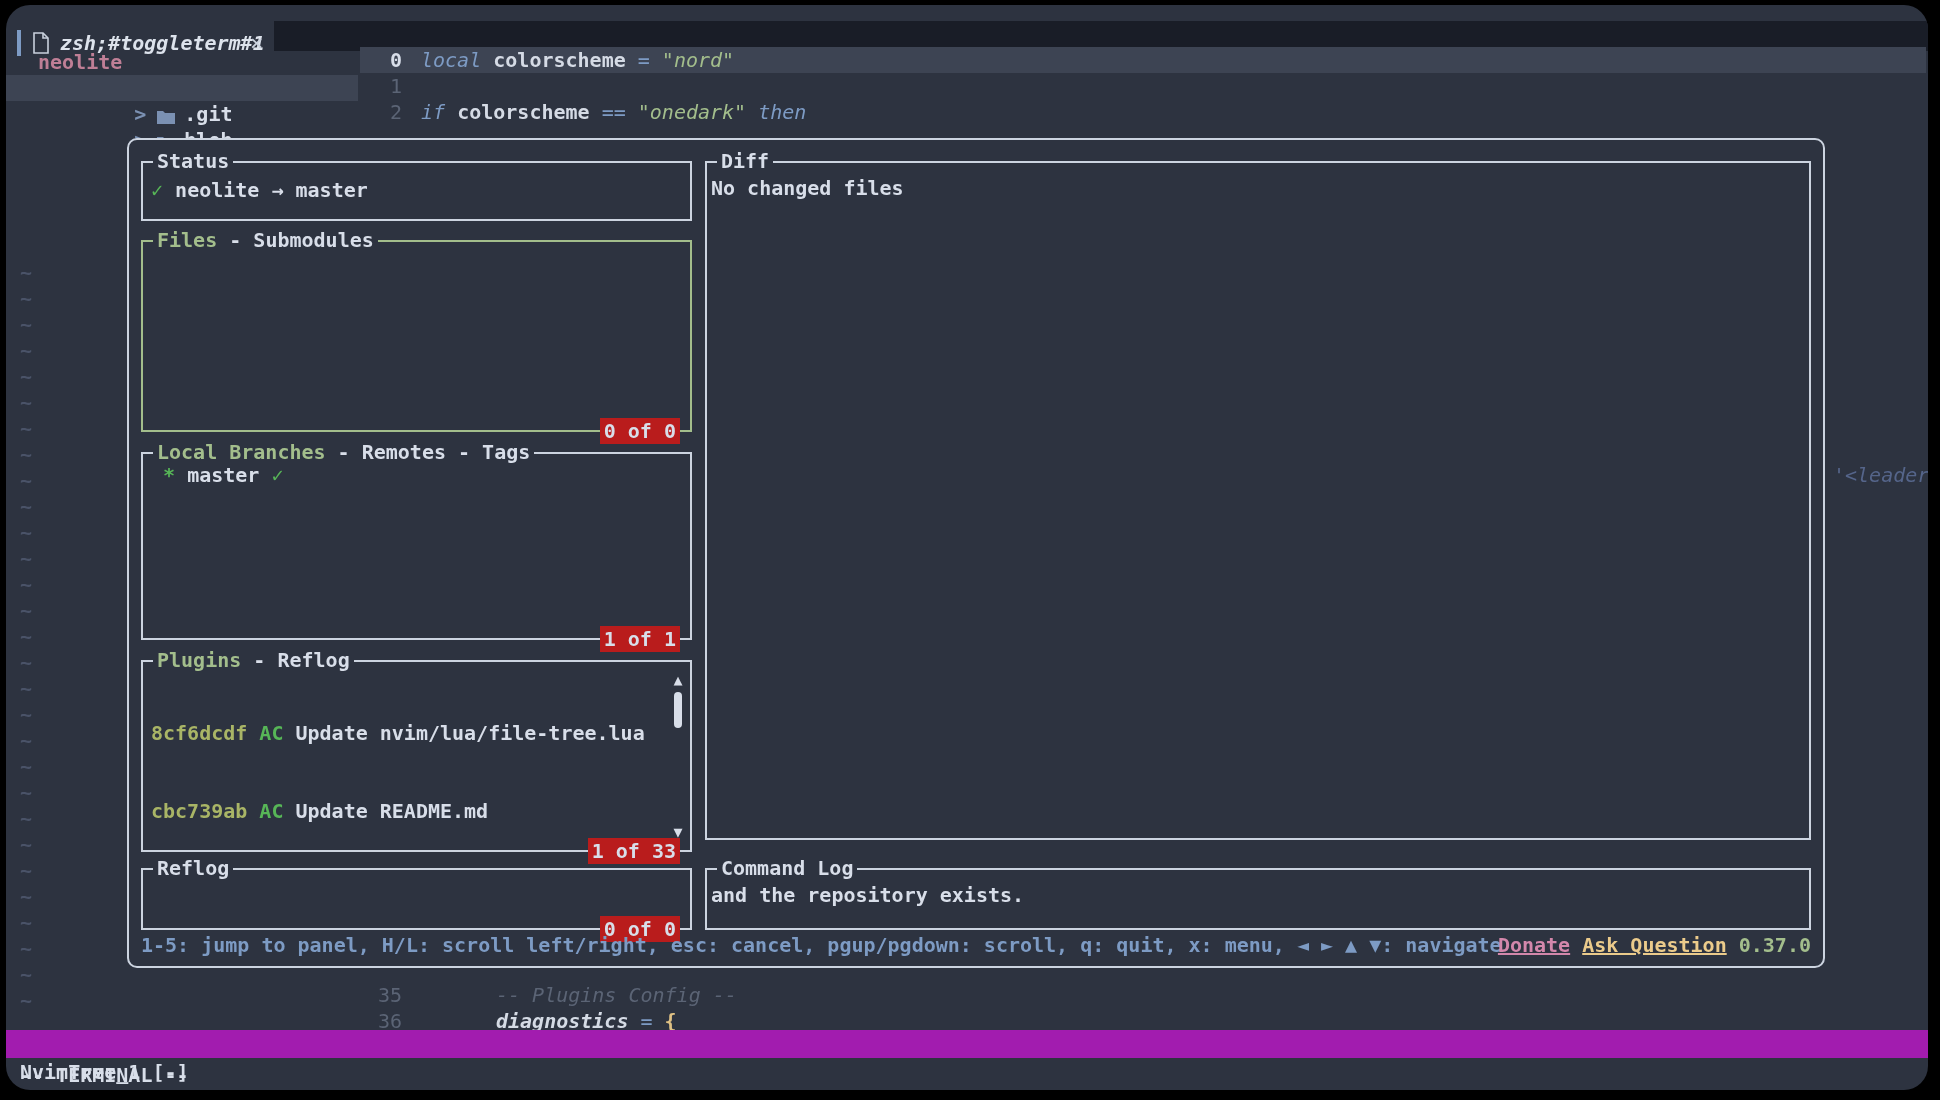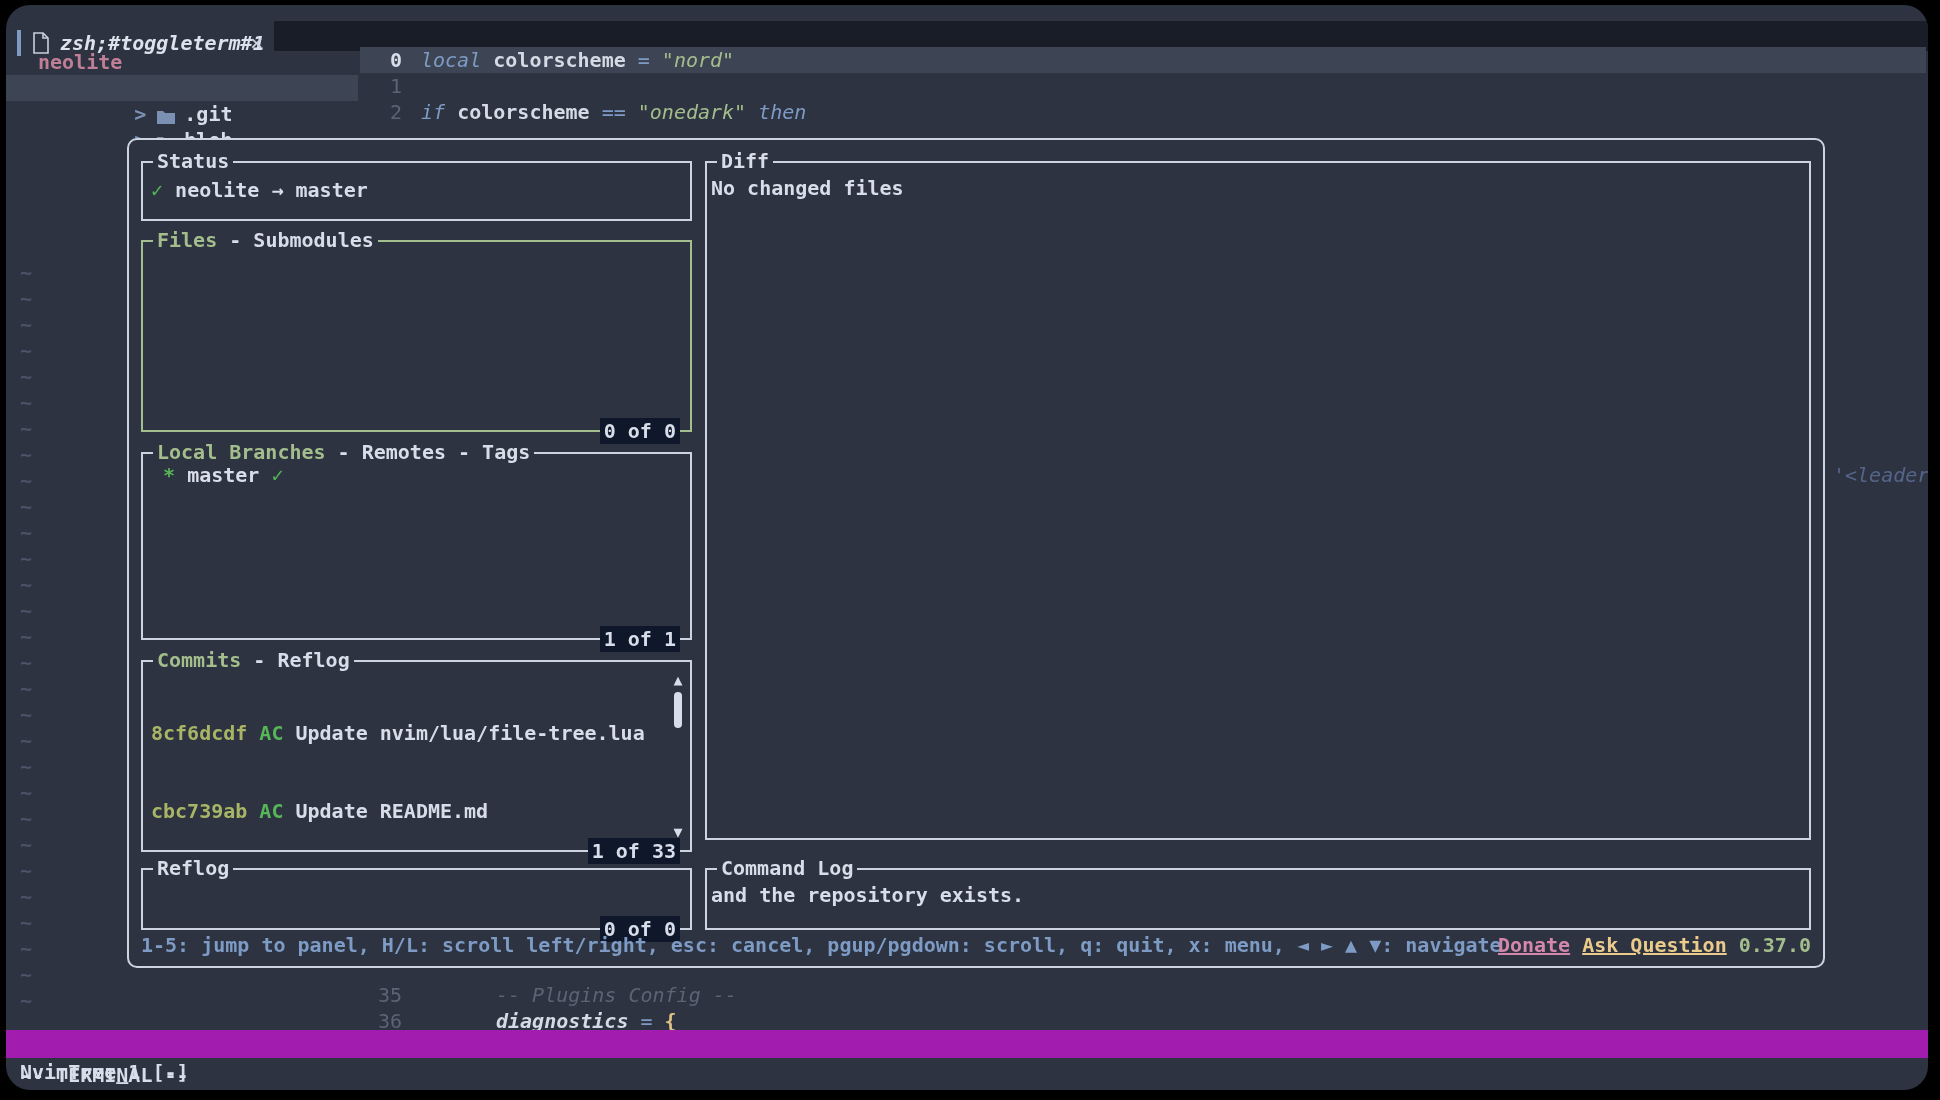--- a/index.html
+++ b/index.html
@@ -41,21 +41,21 @@
   .leader-hint{position:absolute;left:1827px;top:457px;height:26px;line-height:26px;color:#55658a;font-style:italic;white-space:pre;}
 
   
   .lg{position:absolute;left:121px;top:133px;width:1694px;height:826px;background:#2d3340;
       border:2px solid #ccd4e0;border-radius:10px;}
   .panel{position:absolute;border:2px solid #ccd4e0;box-sizing:border-box;}
   .panel.active{border-color:#a3be8c;padding-left:28px;}
   .ptitle{position:absolute;top:-15px;left:10px;background:#2d3340;padding:0 4px;height:26px;line-height:26px;
           font-weight:bold;color:#d8dee9;white-space:pre;}
   .ptitle .hot{color:#a3be8c;}
-  .pcount{position:absolute;bottom:-14px;right:10px;background:#0f172a;padding:0 4px;height:26px;line-height:26px;
+  .pcount{position:absolute;bottom:-14px;right:10px;background:#b91c1c;padding:0 4px;height:26px;line-height:26px;
           font-weight:bold;color:#d8dee9;white-space:pre;}
   .pbody{position:absolute;left:0;top:0;right:0;bottom:0;padding:10px 8px 0 8px;line-height:26px;white-space:pre;font-weight:bold;overflow:hidden;}
   .g{color:#57b657;} .hash{color:#a9b566;}
   .crow{height:26px;line-height:26px;white-space:pre;}
   .sbar{position:absolute;right:4px;top:8px;bottom:8px;width:16px;text-align:center;color:#d8dee9;}
   .sarrow{position:absolute;left:0;width:16px;height:20px;line-height:20px;font-size:15px;}
   .sthumb{position:absolute;left:4px;width:8px;height:36px;background:#d8dee9;border-radius:4px;}
   .lg-bottom{position:absolute;left:12px;right:12px;bottom:8px;height:26px;line-height:26px;white-space:pre;}
   .keys{position:absolute;left:0;top:0;color:#7d9bc4;font-weight:bold;}
   .links{position:absolute;right:0;top:0;font-weight:bold;}
@@ -191,21 +191,21 @@
         <div class="pcount">0 of 0</div>
       </div>
 
       <div class="panel" style="left:12px;top:312px;width:551px;height:188px;">
         <div class="ptitle"><span class="hot">Local Branches</span><span> - Remotes - Tags</span></div>
         <div class="pbody" style="padding-top:8px;"><span class="g"> * </span><span>master</span><span class="g"> ✓</span></div>
         <div class="pcount">1 of 1</div>
       </div>
 
       <div class="panel" style="left:12px;top:520px;width:551px;height:192px;">
-        <div class="ptitle"><span class="hot">Commits</span><span> - Reflog</span></div>
+        <div class="ptitle"><span class="hot">Plugins</span><span> - Reflog</span></div>
         <div class="pbody" style="padding-top:6px;padding-right:24px;">
           <div class="crow"><span class="hash">8cf6dcdf</span><span class="g"> AC </span><span>Update nvim/lua/file-tree.lua</span></div>
           <div class="crow"><span class="hash">cbc739ab</span><span class="g"> AC </span><span>Update README.md</span></div>
           
           
           
           
         </div>
         <div class="sbar">
           <span class="sarrow" style="top:0;">▲</span>

